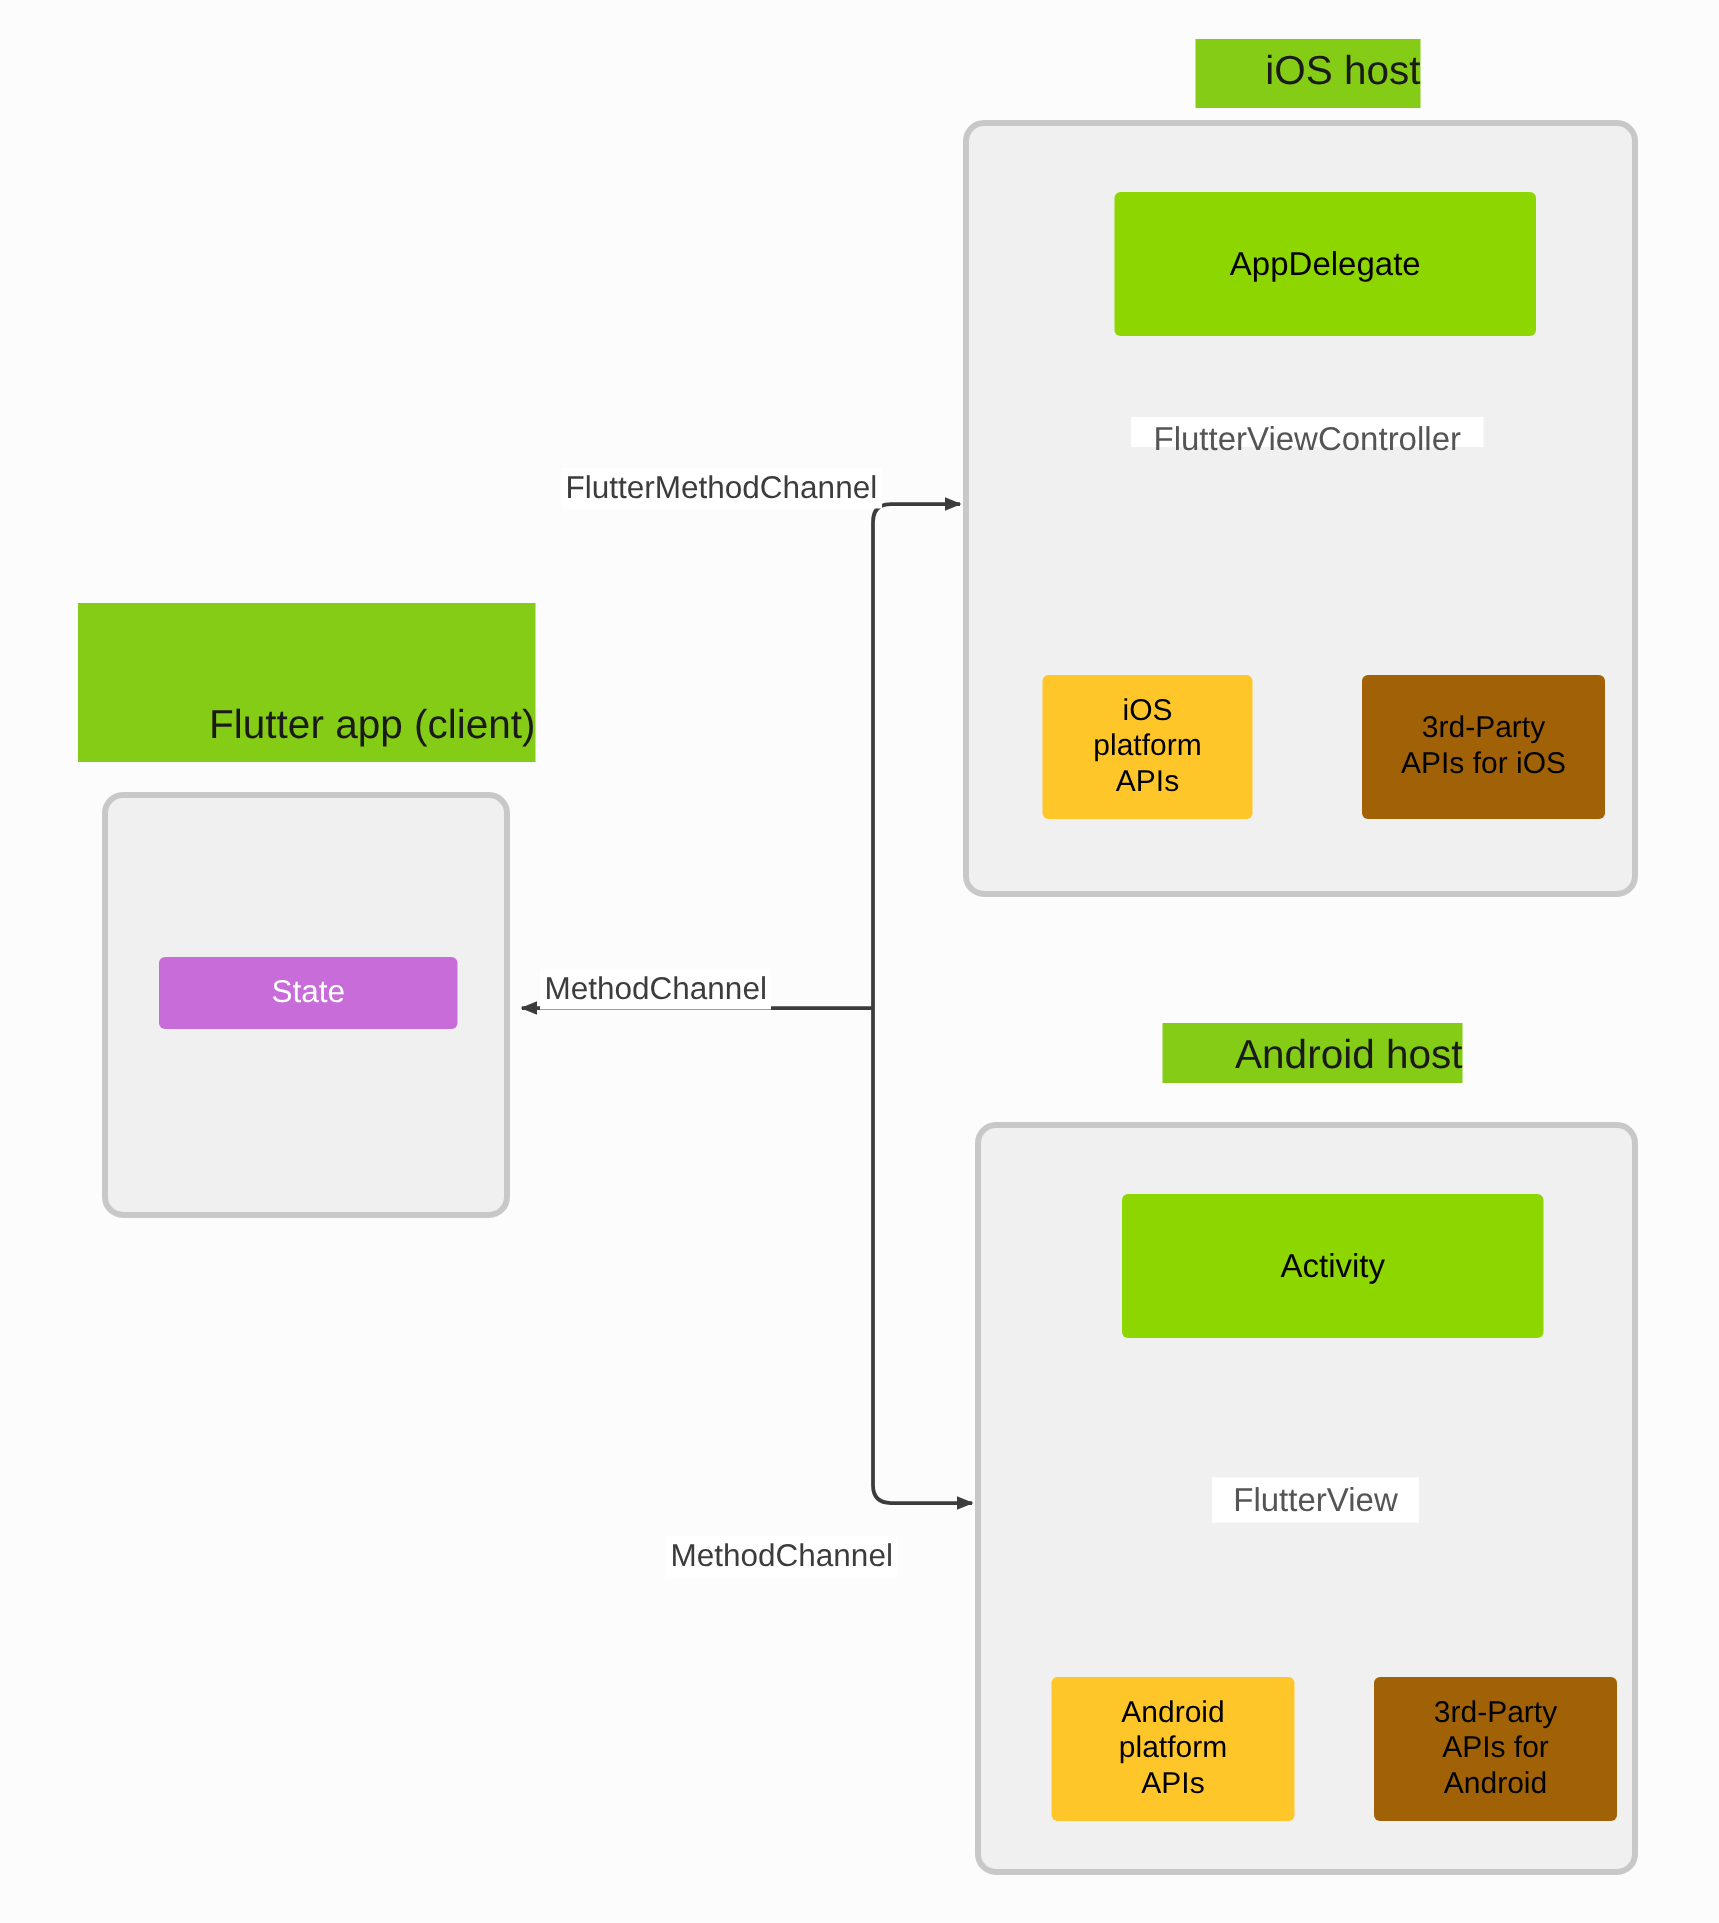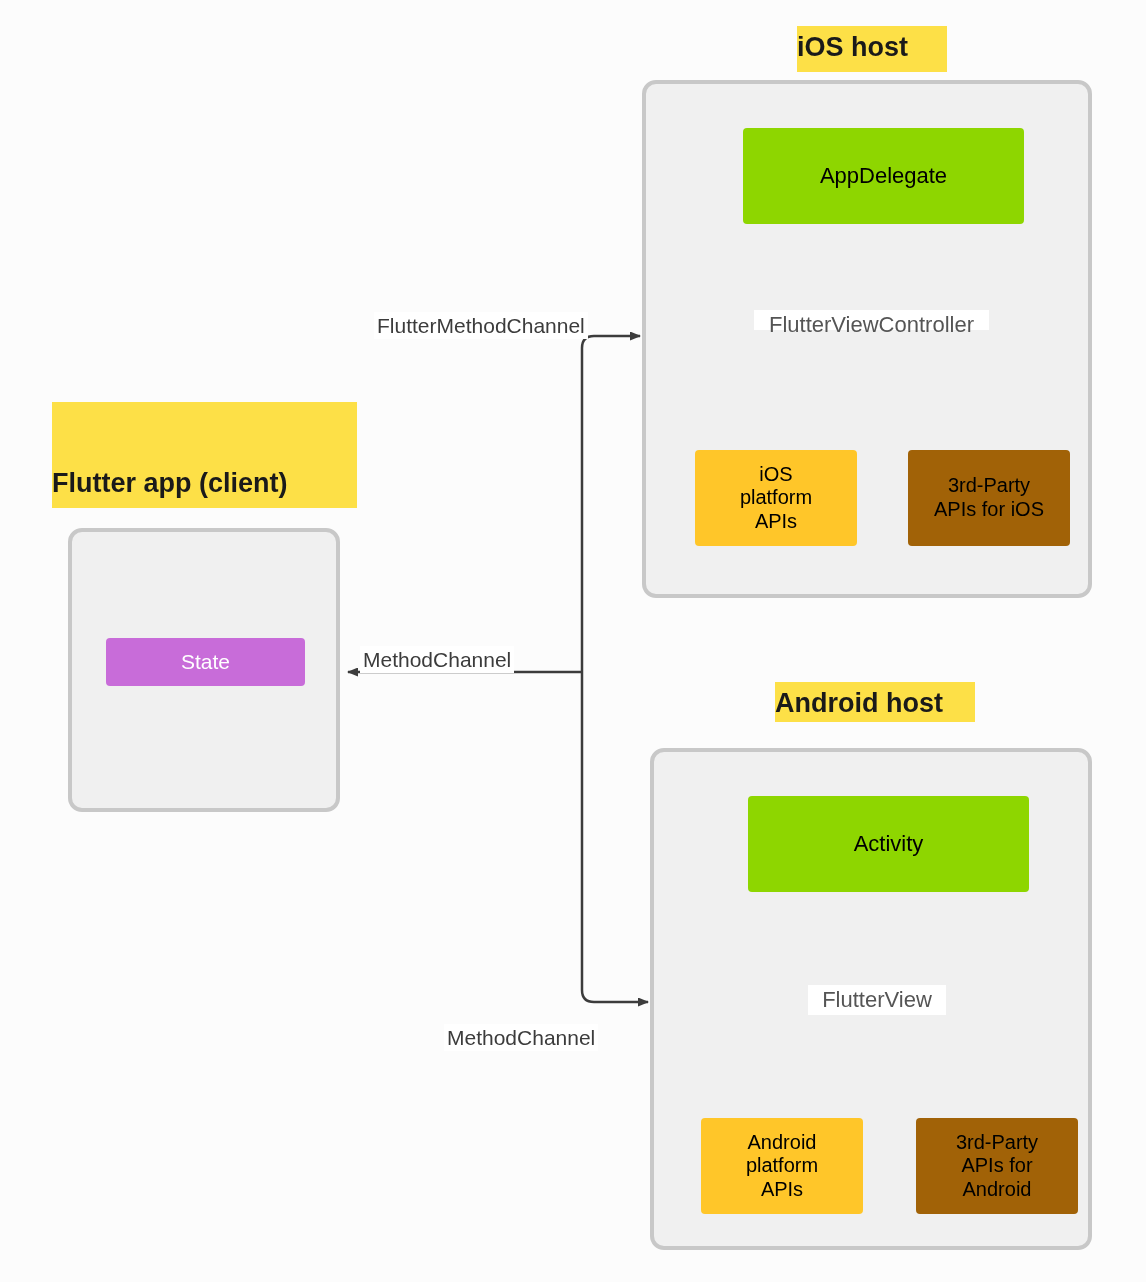--- a/index.html
+++ b/index.html
@@ -13,24 +13,24 @@
   #canvas {
     position: relative;
     width: 1146px;
     height: 1282px;
     background: #fcfcfc;
     overflow: hidden;
   }
   
   .section-title {
     position: absolute;
-    background: #fde047;
+    background: #84cc16;
     color: #1a1a1a;
-    font-weight: bold;
-    text-align: left;
+    font-weight: normal;
+    text-align: right;
     line-height: 1;
     white-space: nowrap;
   }
   
   .container-box {
     position: absolute;
     background: #f0f0f0;
     border: 4px solid #c8c8c8;
     border-radius: 14px;
     box-sizing: border-box;
@@ -110,23 +110,23 @@
   </svg>
 
   <div class="section-title" style="left:797px; top:26px; width:150px; height:38px; font-size:27px; padding-top:8px;">iOS host</div>
 
   <div class="container-box" style="left:642px; top:80px; width:450px; height:518px;"></div>
 
   <div class="node green" style="left:731px; top:128px; width:281px; height:96px; font-size:22px;">
     <span>AppDelegate</span>
   </div>
 
-  <div class="edge-label" style="left:754px; top:278px; width:235px; height:20px; font-size:22px; text-align:center; padding-top:3px; box-sizing:border-box;margin-top:32px;">FlutterViewController</div>
+  <div class="edge-label" style="left:754px; top:278px; width:235px; height:20px; font-size:22px; text-align:center; padding-top:3px; box-sizing:border-box;">FlutterViewController</div>
 
-  <div class="node orange" style="left:683px; top:450px; width:162px; height:96px; font-size:20px; flex-direction:column;">
+  <div class="node orange" style="left:683px; top:450px; width:140px; height:96px; font-size:20px; flex-direction:column;">
     <span style="white-space:pre-line;">iOS
 platform
 APIs</span>
   </div>
 
   <div class="node blue" style="left:896px; top:450px; width:162px; height:96px; font-size:20px; flex-direction:column;">
     <span style="white-space:pre-line;">3rd-Party
 APIs for iOS</span>
   </div>
 

